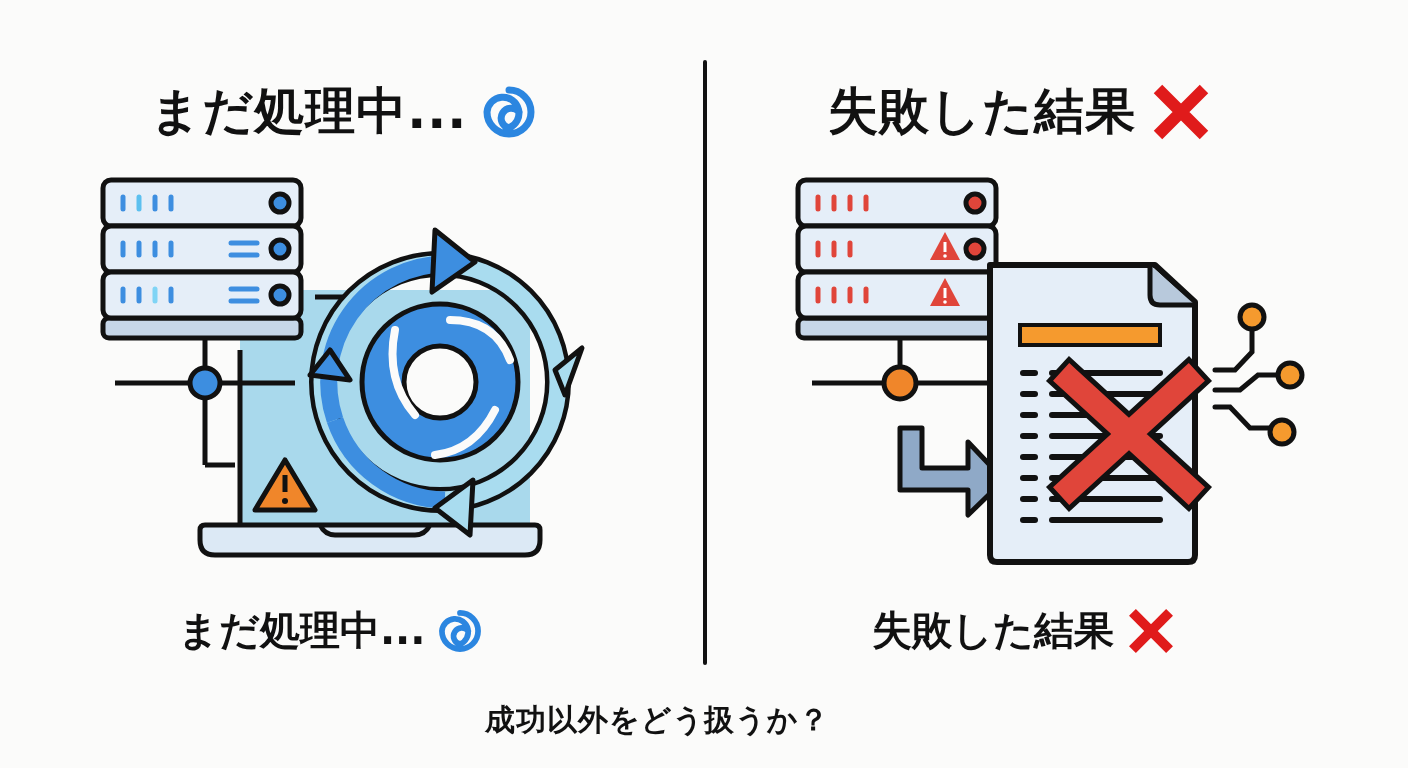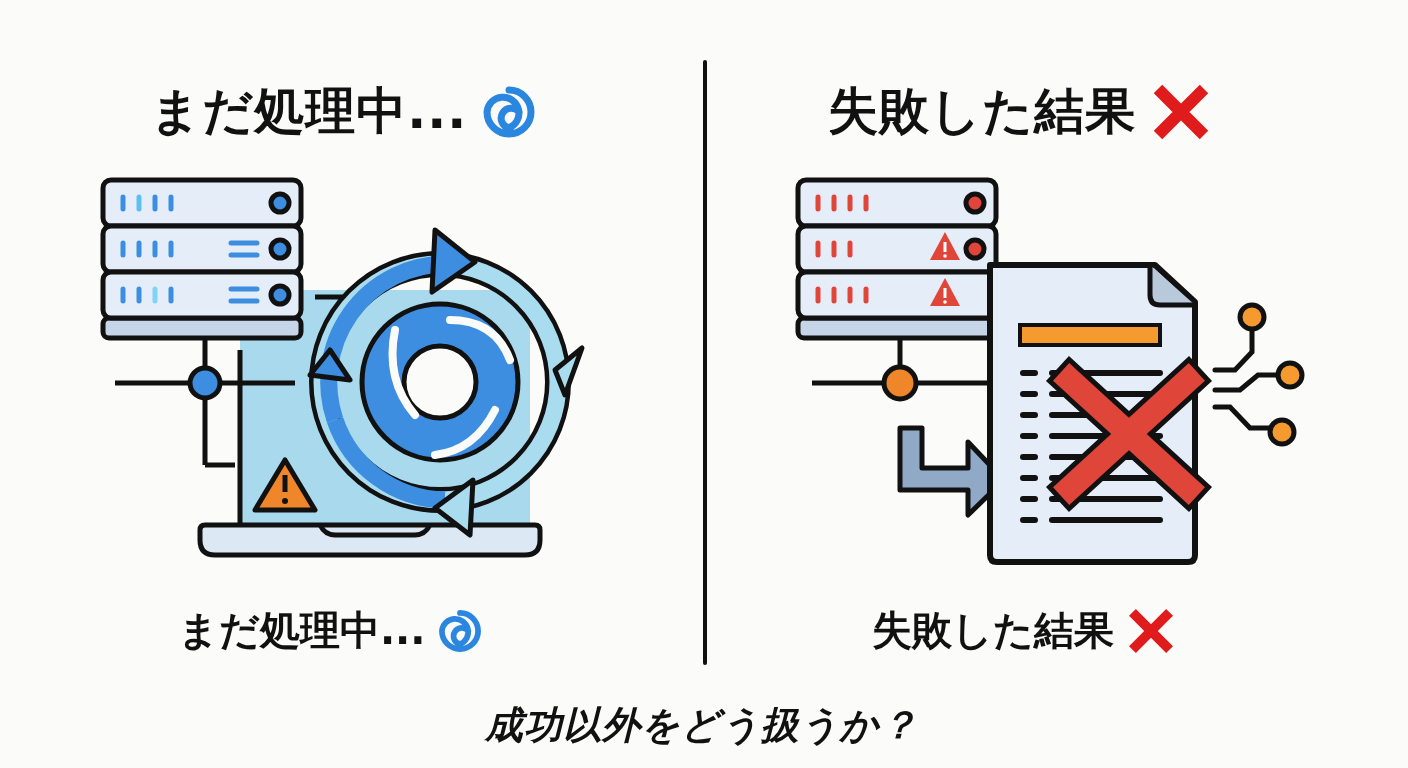--- a/index.html
+++ b/index.html
@@ -1,20 +1,20 @@
 <!DOCTYPE html>
 <html><head>
 <meta charset="utf-8">
 <style>
   html,body{margin:0;padding:0;}
   body{width:1408px;height:768px;background:#fbfbfa;position:relative;overflow:hidden;font-family:"DejaVu Sans","Liberation Sans",sans-serif;color:#111;}
   .abs{position:absolute;}
   .title{font-size:50px;font-weight:bold;letter-spacing:1px;white-space:nowrap;display:flex;align-items:center;gap:14px;}
   .caption{font-size:40px;font-weight:bold;white-space:nowrap;display:flex;align-items:center;gap:12px;}
-  .question{font-size:38px;font-weight:bold;white-space:nowrap;letter-spacing:1px;font-style:italic;}
+  .question{font-size:30px;font-weight:bold;white-space:nowrap;letter-spacing:1px;}
   .divider{left:703px;top:60px;width:4px;height:605px;background:#111;border-radius:2px;}
   svg{display:block;}
 </style>
 </head>
 <body>
 
 <div class="abs title" style="left:150px;top:78px;">
   <span>まだ処理中...</span>
   <span>
     <svg width="56" height="56" viewBox="0 0 56 56">

